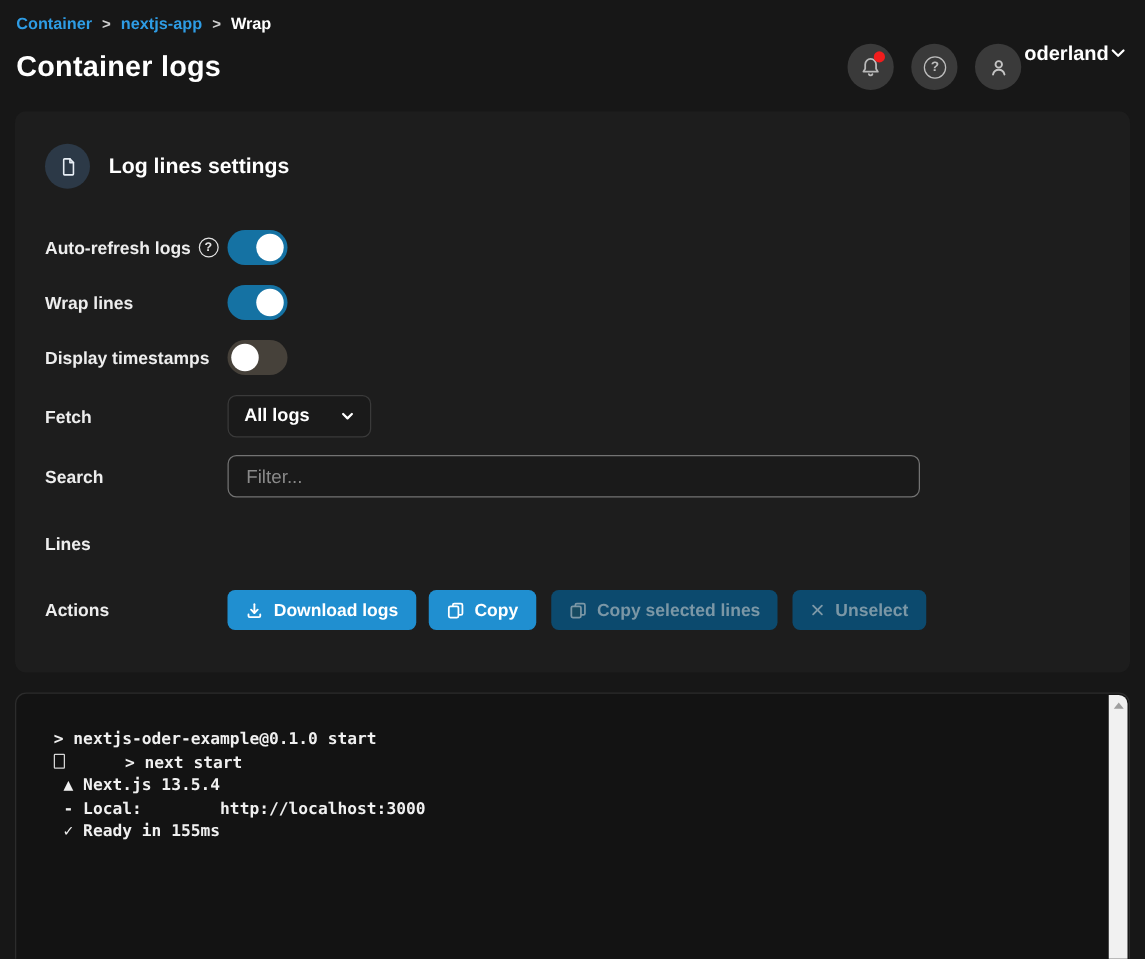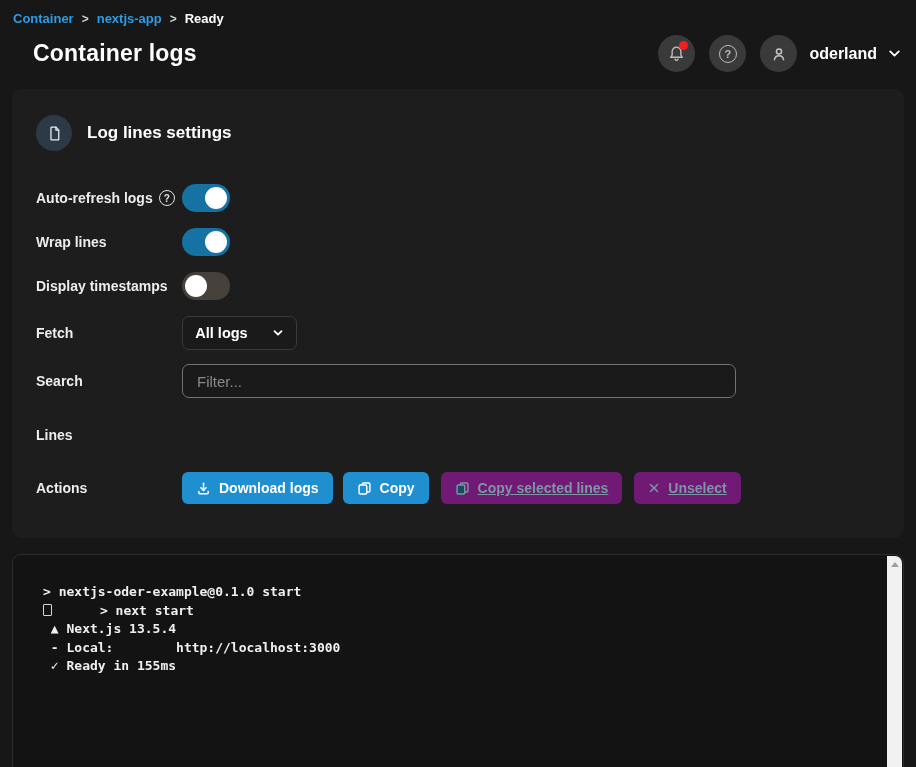--- a/index.html
+++ b/index.html
@@ -12,30 +12,30 @@
   }
 
   
   .breadcrumb { padding:11px 12px 0 13px; font-size:13px; font-weight:700; display:flex; align-items:center; }
   .crumb-link { color:#2e9ce4; text-decoration:none; cursor:pointer; }
   .crumb-current { color:#ffffff; }
   .crumb-sep { color:#cfcfcf; margin:0 8px; font-size:12px; }
 
   
   .page-header { display:flex; align-items:center; justify-content:space-between; padding:0 14px 0 13px; margin-top:9px; }
-  .page-title { font-size:23px; font-weight:700; color:#fff; letter-spacing:.2px;margin-left:20px; }
+  .page-title { font-size:23px; font-weight:700; color:#fff; letter-spacing:.2px; }
   .header-right { display:flex; align-items:center; gap:14px; }
   .icon-circle {
     width:37px; height:37px; border-radius:50%; background:#3a3a3a;
     display:flex; align-items:center; justify-content:center; cursor:pointer; position:relative; color:#b9b9b9;
   }
   .notif-dot { position:absolute; top:6px; right:7px; width:9px; height:9px; border-radius:50%; background:#f21d1d; }
   .help-ring { width:18px; height:18px; border:1.5px solid #bdbdbd; border-radius:50%;
     display:flex; align-items:center; justify-content:center; font-size:11px; font-weight:700; color:#bdbdbd; }
-  .user-menu { display:flex; align-items:center; gap:10px; cursor:pointer; }
+  .user-menu { display:flex; align-items:flex-start; cursor:pointer; }
   .username { font-size:16px; font-weight:600; color:#fff; margin-left:2px; }
 
   
   .card {
     margin:17px 12px 0 12px; background:#1d1d1d; border-radius:9px; padding:26px 24px 28px 24px;
   }
   .card-header { display:flex; align-items:center; gap:15px; margin-bottom:33px; }
   .card-icon-circle { width:36px; height:36px; border-radius:50%; background:#2c3947;
     display:flex; align-items:center; justify-content:center; color:#e8eef5; }
   .card-title { font-size:17px; font-weight:700; color:#fff; }
@@ -70,21 +70,21 @@
   }
   .text-input::placeholder { color:#8a8a8a; }
 
   
   .btn-row { display:flex; align-items:center; gap:10px; }
   .btn {
     height:32px; border:none; border-radius:6px; padding:0 14px; display:flex; align-items:center; gap:8px;
     font-family:"Liberation Sans", sans-serif; font-size:14px; font-weight:600; cursor:pointer;
   }
   .btn-primary { background:#208fd0; color:#ffffff; }
-  .btn-disabled { background:#701a75; color:#7b97a6; cursor:default; margin-left:2px;text-decoration:underline; }
+  .btn-disabled { background:#0c4a6e; color:#7b97a6; cursor:default; margin-left:2px; }
   .copy-front-primary { fill:#208fd0; }
   .copy-front-disabled { fill:#174b61; }
 
   
   .log-panel {
     margin:16px 12px 0 12px; background:#131313; border:1px solid #2c2c2c; border-radius:9px;
     height:240px; position:relative; overflow:hidden;
   }
   .terminal {
     padding:28px 26px 0 30px;
@@ -106,21 +106,21 @@
   }
 </style>
 </head>
 <body>
 
 <nav class="breadcrumb">
   <a class="crumb-link">Container</a>
   <span class="crumb-sep">&gt;</span>
   <a class="crumb-link">nextjs-app</a>
   <span class="crumb-sep">&gt;</span>
-  <span class="crumb-current">Ready</span>
+  <span class="crumb-current">Wrap</span>
 </nav>
 
 <header class="page-header">
   <h1 class="page-title">Container logs</h1>
   <div class="header-right">
 
     <div class="icon-circle">
       <span style="display:flex;">
         <svg width="19" height="19" viewBox="0 0 24 24" fill="none" stroke="#b9b9b9" stroke-width="1.8" stroke-linecap="round" stroke-linejoin="round">
           <path d="M12 4a5.5 5.5 0 0 0-5.5 5.5V14l-1.8 2.8h14.6L17.5 14V9.5A5.5 5.5 0 0 0 12 4z"></path>

